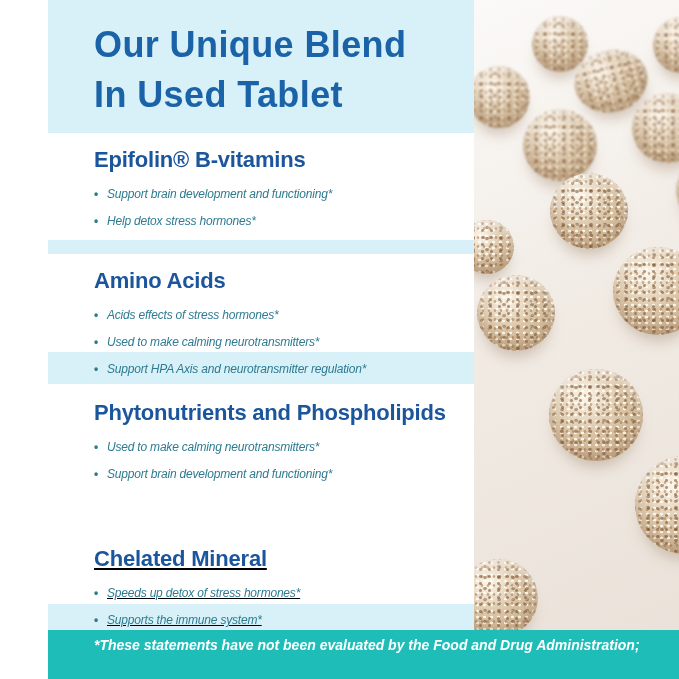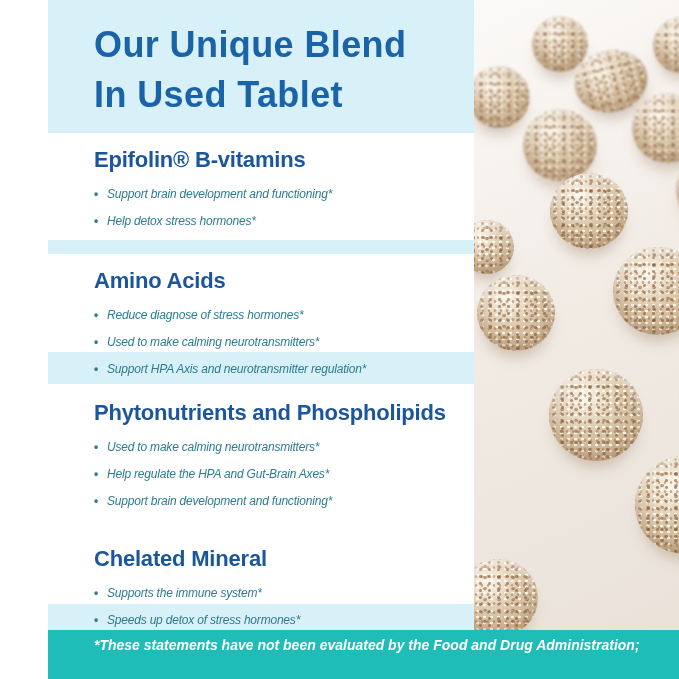--- a/index.html
+++ b/index.html
@@ -13,21 +13,21 @@
   .canvas{position:relative;width:679px;height:679px;overflow:hidden;background:var(--bg-blue);margin-left:48px;}
 
   
   .left-panel{position:absolute;left:0;top:0;width:426px;height:679px;background:var(--bg-blue);z-index:2;}
   .page-title{position:absolute;left:46px;top:20px;margin:0;font-size:36px;font-weight:bold;
     color:var(--title-blue);line-height:50px;letter-spacing:.4px;}
   .card{position:absolute;left:0;width:426px;background:var(--card-white);padding:14px 20px 0 46px;}
   .card-1{top:133px;height:107px;}
   .card-2{top:254px;height:98px;}
   .card-3{top:384px;height:160px;padding-top:16px;}
-  .card-4{top:532px;height:72px;}
+  .card-4{top:532px;height:72px;text-decoration:underline;}
   .card h2{margin:0 0 8px;font-size:22px;font-weight:bold;color:var(--heading-blue);letter-spacing:-.2px;}
   .card ul{margin:0;padding:0;list-style:none;}
   .card li{position:relative;padding-left:13px;font-size:12px;font-style:italic;
     color:var(--bullet-teal);line-height:27px;letter-spacing:-.2px;}
   .card li::before{content:"\2022";position:absolute;left:0;top:0;font-style:normal;font-weight:bold;}
 
   
   .photo{position:absolute;left:426px;top:0;width:253px;height:679px;overflow:hidden;z-index:1;
     background:var(--photo-bg);}
   .photo::before{content:"";position:absolute;inset:0;
@@ -65,40 +65,39 @@
       <h2>Epifolin® B-vitamins</h2>
       <ul>
         <li>Support brain development and functioning*</li>
         <li>Help detox stress hormones*</li>
       </ul>
     </section>
 
     <section class="card card-2">
       <h2>Amino Acids</h2>
       <ul>
-        <li>Reduce diagnose of stress hormones*</li>
+        <li>Acids effects of stress hormones*</li>
         <li>Used to make calming neurotransmitters*</li>
         <li>Support HPA Axis and neurotransmitter regulation*</li>
       </ul>
     </section>
 
     <section class="card card-3">
       <h2>Phytonutrients and Phospholipids</h2>
       <ul>
         <li>Used to make calming neurotransmitters*</li>
-        <li>Help regulate the HPA and Gut-Brain Axes*</li>
         <li>Support brain development and functioning*</li>
       </ul>
     </section>
 
     <section class="card card-4">
       <h2>Chelated Mineral</h2>
       <ul>
+        <li>Speeds up detox of stress hormones*</li>
         <li>Supports the immune system*</li>
-        <li>Speeds up detox of stress hormones*</li>
       </ul>
     </section>
 
   </div>
 
   <div class="photo" id="photo">
       <div class="tablet" style="left: 58px; top: 16px; width: 56px; height: 56px; filter: blur(1.3px); transform: rotate(0deg);"></div>
       <div class="tablet" style="left: 179px; top: 17px; width: 56px; height: 56px; filter: blur(1.3px); transform: rotate(0deg);"></div>
       <div class="tablet" style="left: 100px; top: 50px; width: 74px; height: 62px; filter: blur(1.1px); transform: rotate(-14deg);"></div>
       <div class="tablet" style="left: -6px; top: 66px; width: 62px; height: 62px; filter: blur(1.1px); transform: rotate(0deg);"></div>

